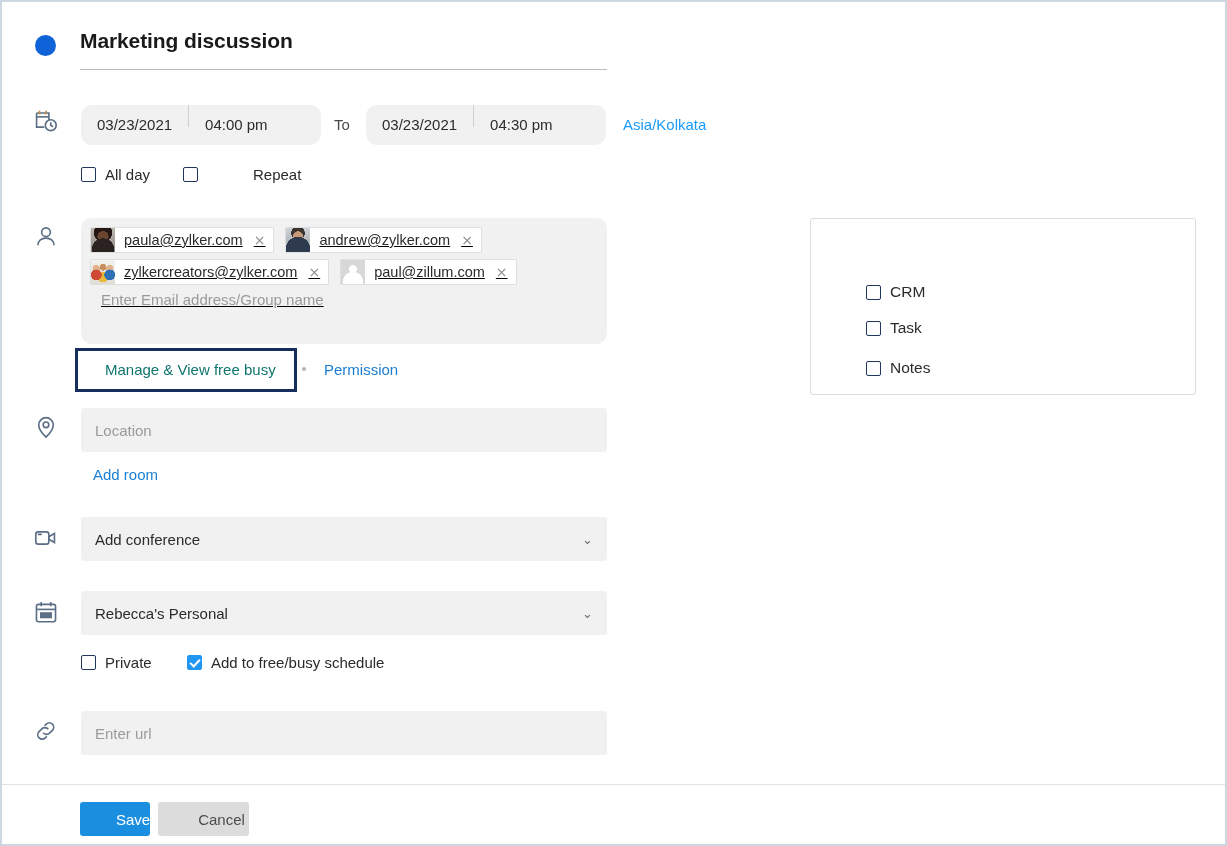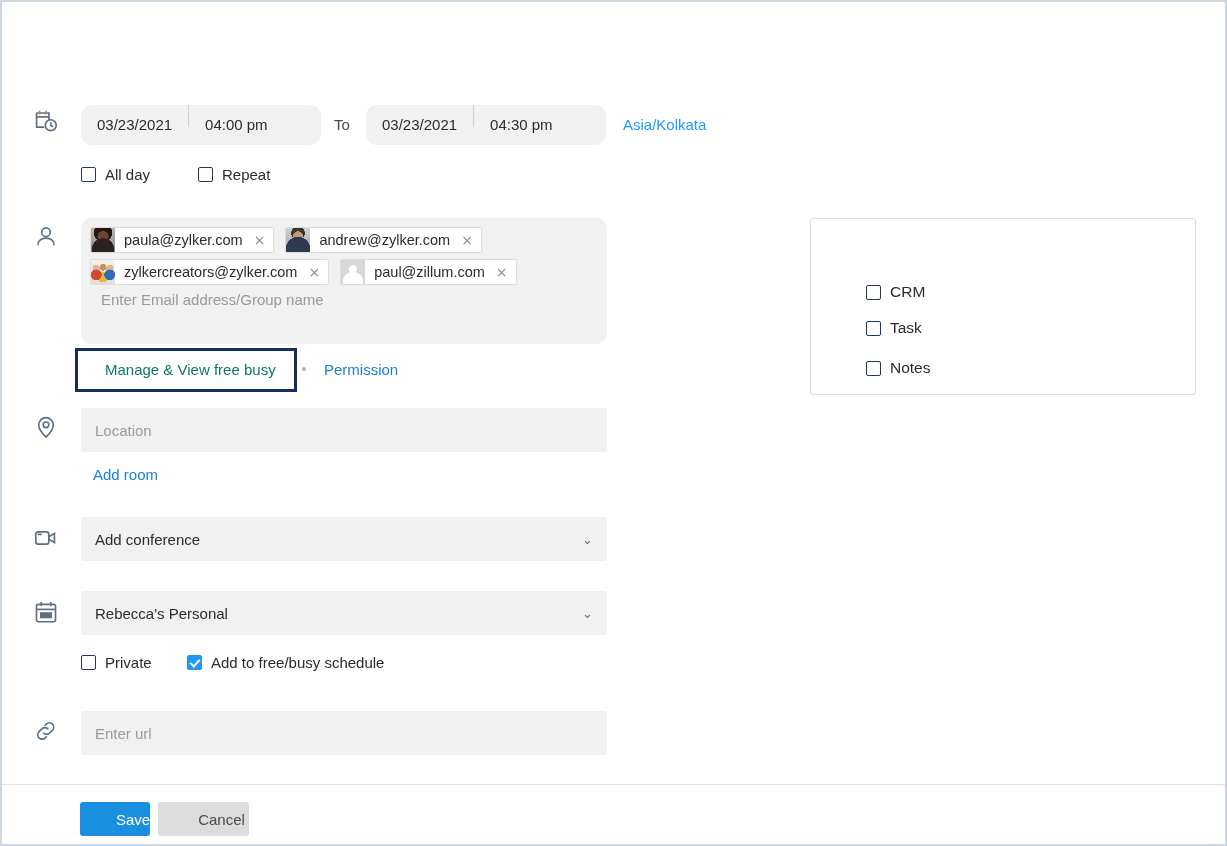--- a/index.html
+++ b/index.html
@@ -124,30 +124,31 @@
     border-width: 0 2px 2px 0;
     transform: rotate(43deg);
   }
   .cb-label {
     margin-left: 9px;
     font-size: 15px;
     color: #2b2b2b;
   }
 
   #cb-allday { left: 79px; top: 164px; }
-  #cb-repeat { left: 196px; top: 164px; }
+  #cb-repeat { left: 181px; top: 164px; gap: 46px; }
 
   
   .attendee-box {
     position: absolute;
     left: 79px; top: 216px;
     width: 526px; height: 126px;
     background: #f1f1f1;
     border-radius: 11px;
     padding: 9px 9px 0 9px;
+    text-decoration: underline;
   }
   .chip-row {
     display: flex;
     align-items: center;
     margin-bottom: 6px;
   }
   .chip {
     display: inline-flex;
     align-items: center;
     height: 26px;
@@ -347,20 +348,24 @@
     width: 91px;
     background: #dcdcdc;
     color: #4c4c4c;
   }
 </style>
 </head>
 <body>
 
 <div id="window">
 
+  <div class="title-row">
+    <div class="event-dot"></div>
+    <div class="event-title">Marketing discussion</div>
+  </div>
 
   <div class="row-icon" style="top:106px;">
     <svg viewBox="0 0 24 24" fill="none" stroke="#5b6e85" stroke-width="1.5">
       <path d="M3.3 4.6h11.4v7.2"></path>
       <path d="M3.3 4.6v13.1h7.1"></path>
       <path d="M6 2.6v3.4M12 2.6v3.4" stroke="#c08a4a"></path>
       <path d="M3.3 8.2h11.4"></path>
       <circle cx="16.4" cy="15.9" r="5" stroke="#5b6e85"></circle>
       <path d="M16.4 13.1v2.9l2.1 1.3" stroke="#5b6e85"></path>
     </svg>

